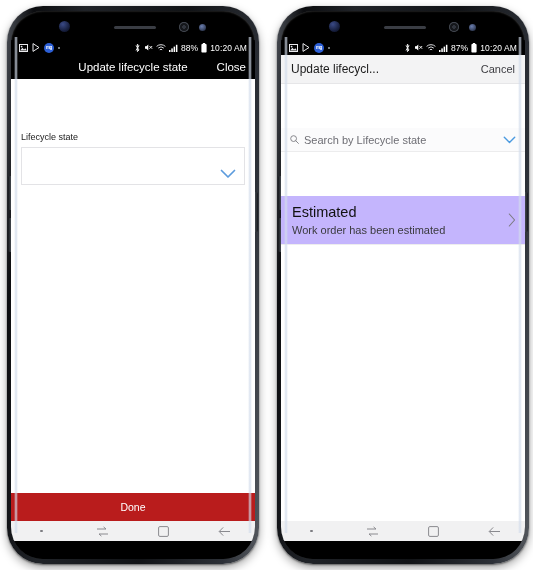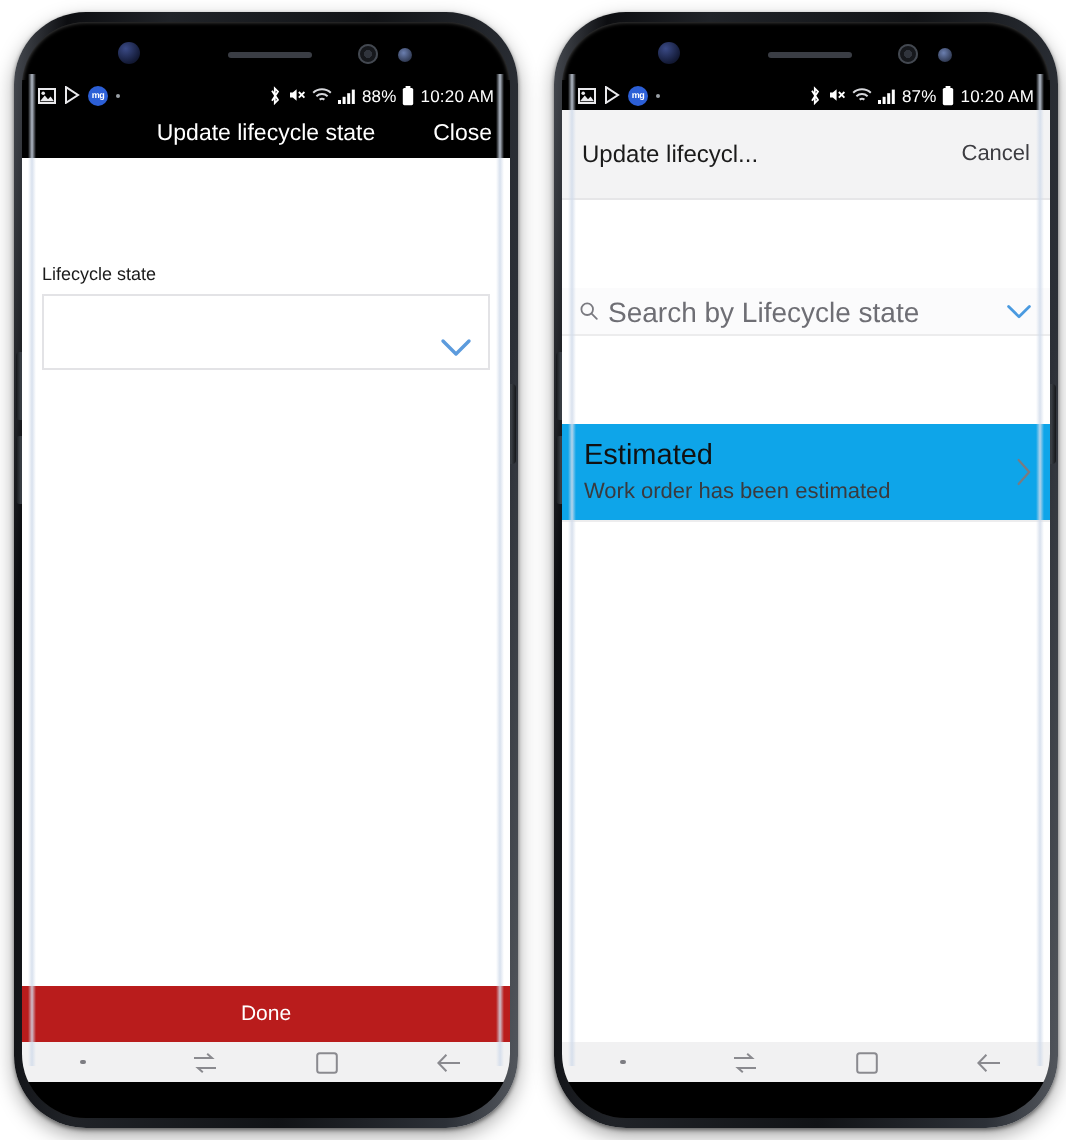--- a/index.html
+++ b/index.html
@@ -121,41 +121,41 @@
   .done-btn {
     height: 28px; background: #b91c1c; color: #fff;
     display: flex; align-items: center; justify-content: center;
     font-size: 10.5px;
     text-align: center;
   }
   .screen-col { display: flex; flex-direction: column; height: 100%; gap: 44px; }
 
   
   .titlebar-light {
-    height: 45px; background: #f3f3f4; color: #1b1b1b;
+    height: 29px; background: #f3f3f4; color: #1b1b1b;
     display: flex; align-items: center; padding: 0 10px;
     border-bottom: 1px solid #e6e6e8;
   }
   .titlebar-light .t2-title { font-size: 12px; }
   .titlebar-light .t2-cancel { margin-left: auto; font-size: 11px; color: #3c3c41; }
 
   .searchbar {
     height: 24px; background: #fbfbfc; border-bottom: 1px solid #ececed;
     display: flex; align-items: center; gap: 5px; padding: 0 9px;
   }
   .searchbar .s-icon { color: #7a7a80; line-height: 0; }
-  .searchbar .s-ph { font-size: 14px; color: #6e6e74; flex: 1; }
+  .searchbar .s-ph { font-size: 11px; color: #6e6e74; flex: 1; }
   .searchbar .s-chev { color: #4a9ae0; line-height: 0; }
 
   .list { background: #fff; }
   .list-item {
     display: flex; align-items: center; gap: 6px;
     padding: 7px 9px 8px 11px;
     border-bottom: 1px solid #ededee;
-    background: #0ea5e9;
+    background: #c4b5fd;
   }
   .li-texts { flex: 1; min-width: 0; }
   .li-title { font-size: 14.5px; color: #111; line-height: 1.25; }
   .li-sub { font-size: 11px; color: #3a3a3e; margin-top: 3px; }
   .li-chev { color: #7b7b80; line-height: 0; }
 
   
   .navbar {
     position: absolute; left: 0; right: 0; bottom: 18px; height: 20px;
     background: #f1f1f2;

